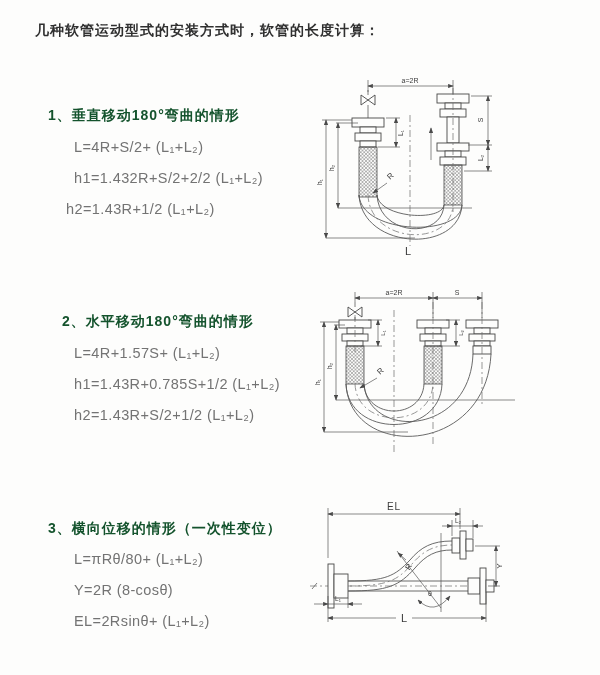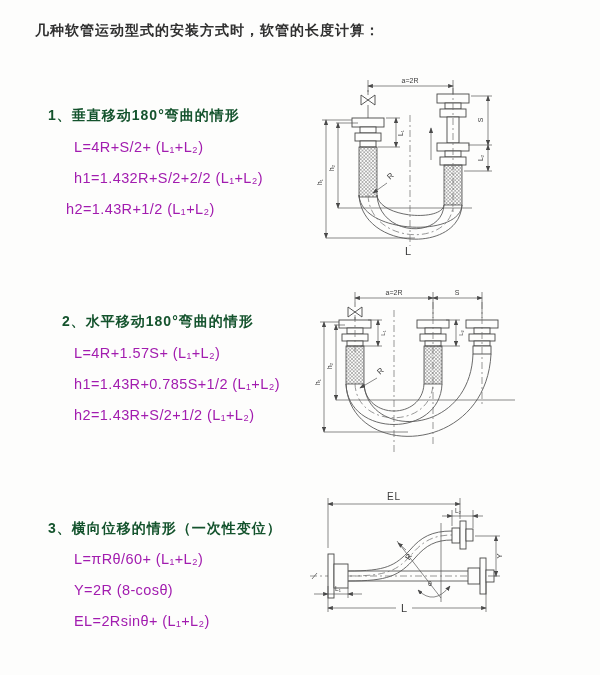--- a/index.html
+++ b/index.html
@@ -5,21 +5,21 @@
   html,body{margin:0;padding:0;}
   body{
     width:600px;height:675px;position:relative;overflow:hidden;
     background:#fdfdfc;
     font-family:"Liberation Sans","DejaVu Sans",sans-serif;
     color:#2e2e2e;
   }
   .t{position:absolute;white-space:nowrap;}
   .doc-title{font-size:14px;font-weight:bold;letter-spacing:1px;color:#303030;}
   .heading{font-size:14px;font-weight:bold;letter-spacing:1px;color:#14532d;}
-  .formula{font-size:14.5px;letter-spacing:.4px;color:#a21caf;}
+  .formula{font-size:14.5px;letter-spacing:.4px;color:#737373;}
   .diagram{position:absolute;}
   svg{overflow:visible;}
   svg text{font-family:"Liberation Sans","DejaVu Sans",sans-serif;fill:#3a3a3a;}
   svg .ln{stroke:#5a5a5a;stroke-width:.8;fill:none;}
   svg .dim{stroke:#565656;stroke-width:.7;fill:none;}
   svg .cl{stroke:#6a6a6a;stroke-width:.7;fill:none;stroke-dasharray:7 3 2 3;}
   svg .fit{fill:#fdfdfc;stroke:#474747;stroke-width:.9;}
   svg .hose{stroke:#5a5a5a;stroke-width:.9;fill:none;}
 </style>
 </head>
@@ -31,21 +31,21 @@
 <div class="t formula" style="left:74px;top:139px">L=4R+S/2+ (L₁+L₂)</div>
 <div class="t formula" style="left:74px;top:170px">h1=1.432R+S/2+2/2 (L₁+L₂)</div>
 <div class="t formula" style="left:66px;top:201px">h2=1.43R+1/2 (L₁+L₂)</div>
 
 <div class="t heading" style="left:62px;top:313px">2、水平移动180°弯曲的情形</div>
 <div class="t formula" style="left:74px;top:345px">L=4R+1.57S+ (L₁+L₂)</div>
 <div class="t formula" style="left:74px;top:376px">h1=1.43R+0.785S+1/2 (L₁+L₂)</div>
 <div class="t formula" style="left:74px;top:407px">h2=1.43R+S/2+1/2 (L₁+L₂)</div>
 
 <div class="t heading" style="left:48px;top:520px">3、横向位移的情形（一次性变位）</div>
-<div class="t formula" style="left:74px;top:551px">L=πRθ/60+ (L₁+L₂)</div>
+<div class="t formula" style="left:74px;top:551px">L=πRθ/80+ (L₁+L₂)</div>
 <div class="t formula" style="left:74px;top:582px">Y=2R (8-cosθ)</div>
 <div class="t formula" style="left:74px;top:613px">EL=2Rsinθ+ (L₁+L₂)</div>
 
 <div class="diagram" style="left:310px;top:70px">
 <svg width="290" height="200" viewBox="0 0 290 200">
   <defs>
     <pattern id="hatch1" width="3.5" height="3.5" patternUnits="userSpaceOnUse">
       <path d="M0,3.5 L3.5,0 M0,0 L3.5,3.5" stroke="#6f6f6f" stroke-width="0.5"></path>
     </pattern>
     <marker id="ah1" markerWidth="8" markerHeight="6" refX="7" refY="3" orient="auto-start-reverse">
@@ -183,21 +183,21 @@
     <path class="cl" d="M45,102 C47,147 121,147 123,102"></path>
     <path class="hose" d="M36,102 C40,178 176,174 181,72"></path>
     <path class="hose" d="M54,102 C58,158 160,154 163,72"></path>
   </g>
 
   <text x="70" y="93" font-size="8" transform="rotate(-42 70 93)">R</text>
   <line class="dim" x1="67" y1="96" x2="50" y2="106" marker-end="url(#ah2)"></line>
 </svg>
 </div>
 
-<div class="diagram" style="left:298px;top:488px">
+<div class="diagram" style="left:298px;top:498px">
 <svg width="302" height="160" viewBox="0 0 302 160">
   <defs>
     <marker id="ah3" markerWidth="8" markerHeight="6" refX="7" refY="3" orient="auto-start-reverse">
       <path d="M0,0 L8,3 L0,6 Z" fill="#4a4a4a"></path>
     </marker>
   </defs>
 
   <line class="cl" x1="12" y1="88" x2="200" y2="88"></line>
   <path class="ln" d="M14,91 L19,85"></path>
 

